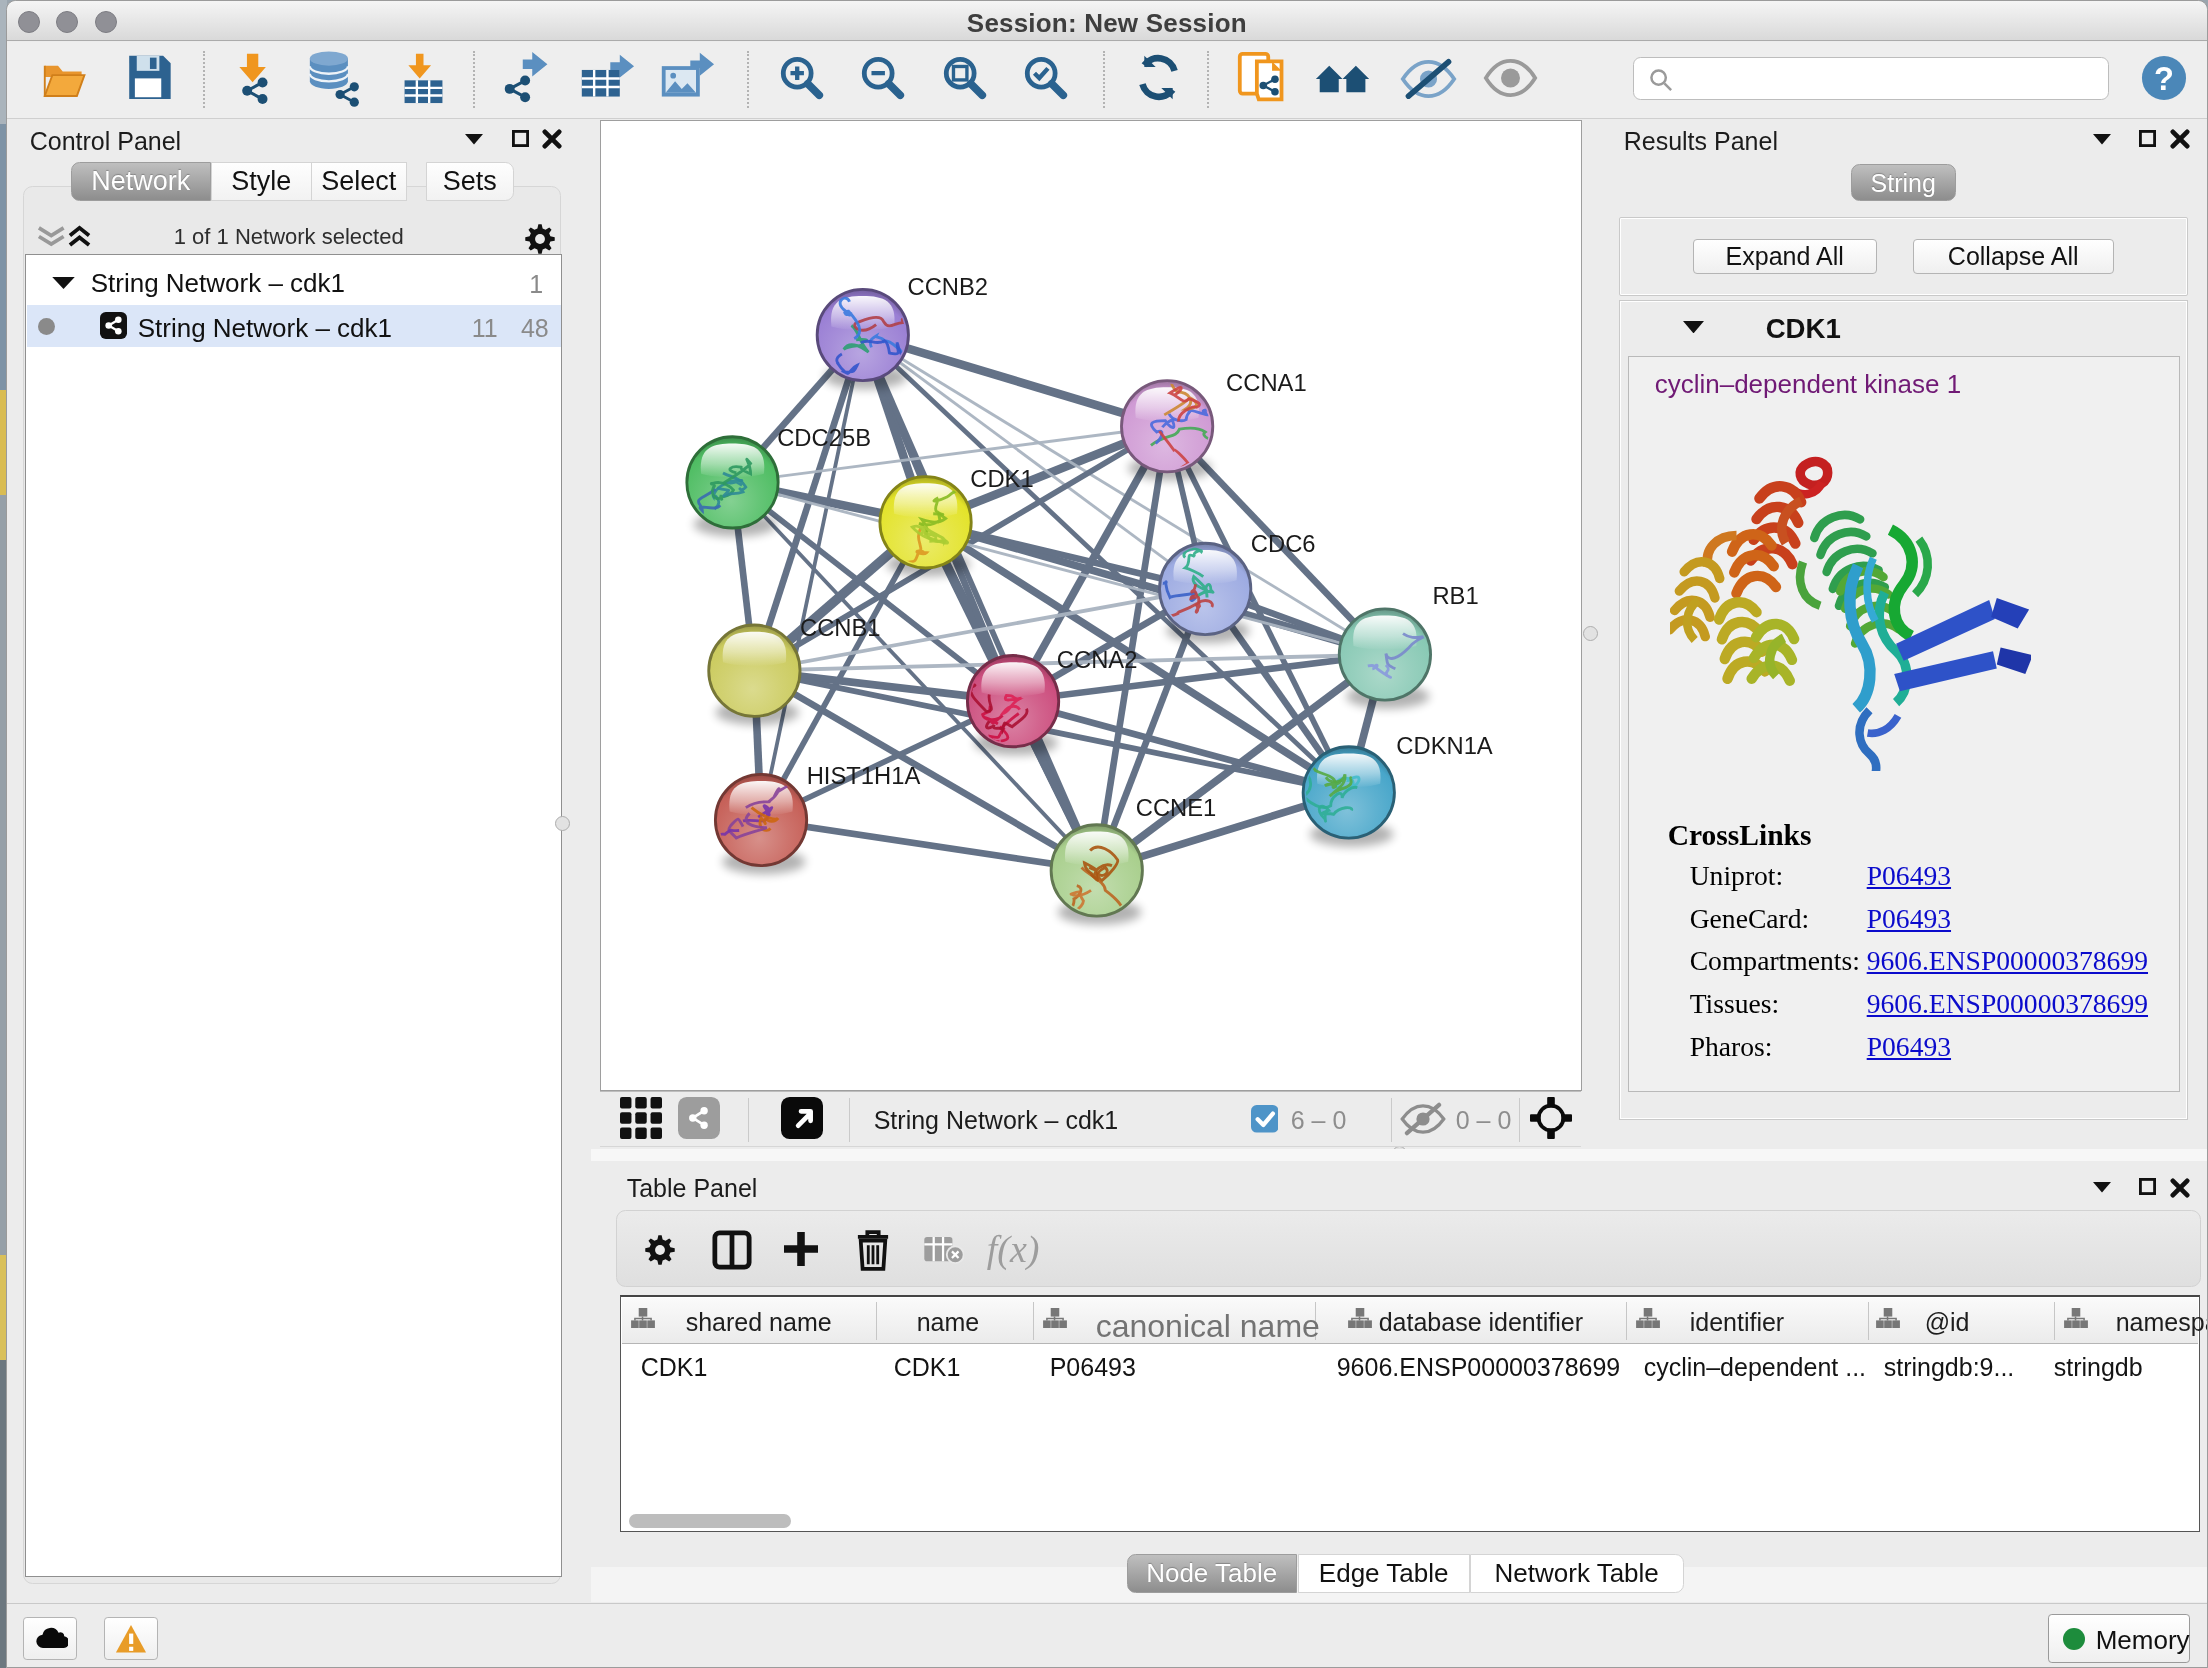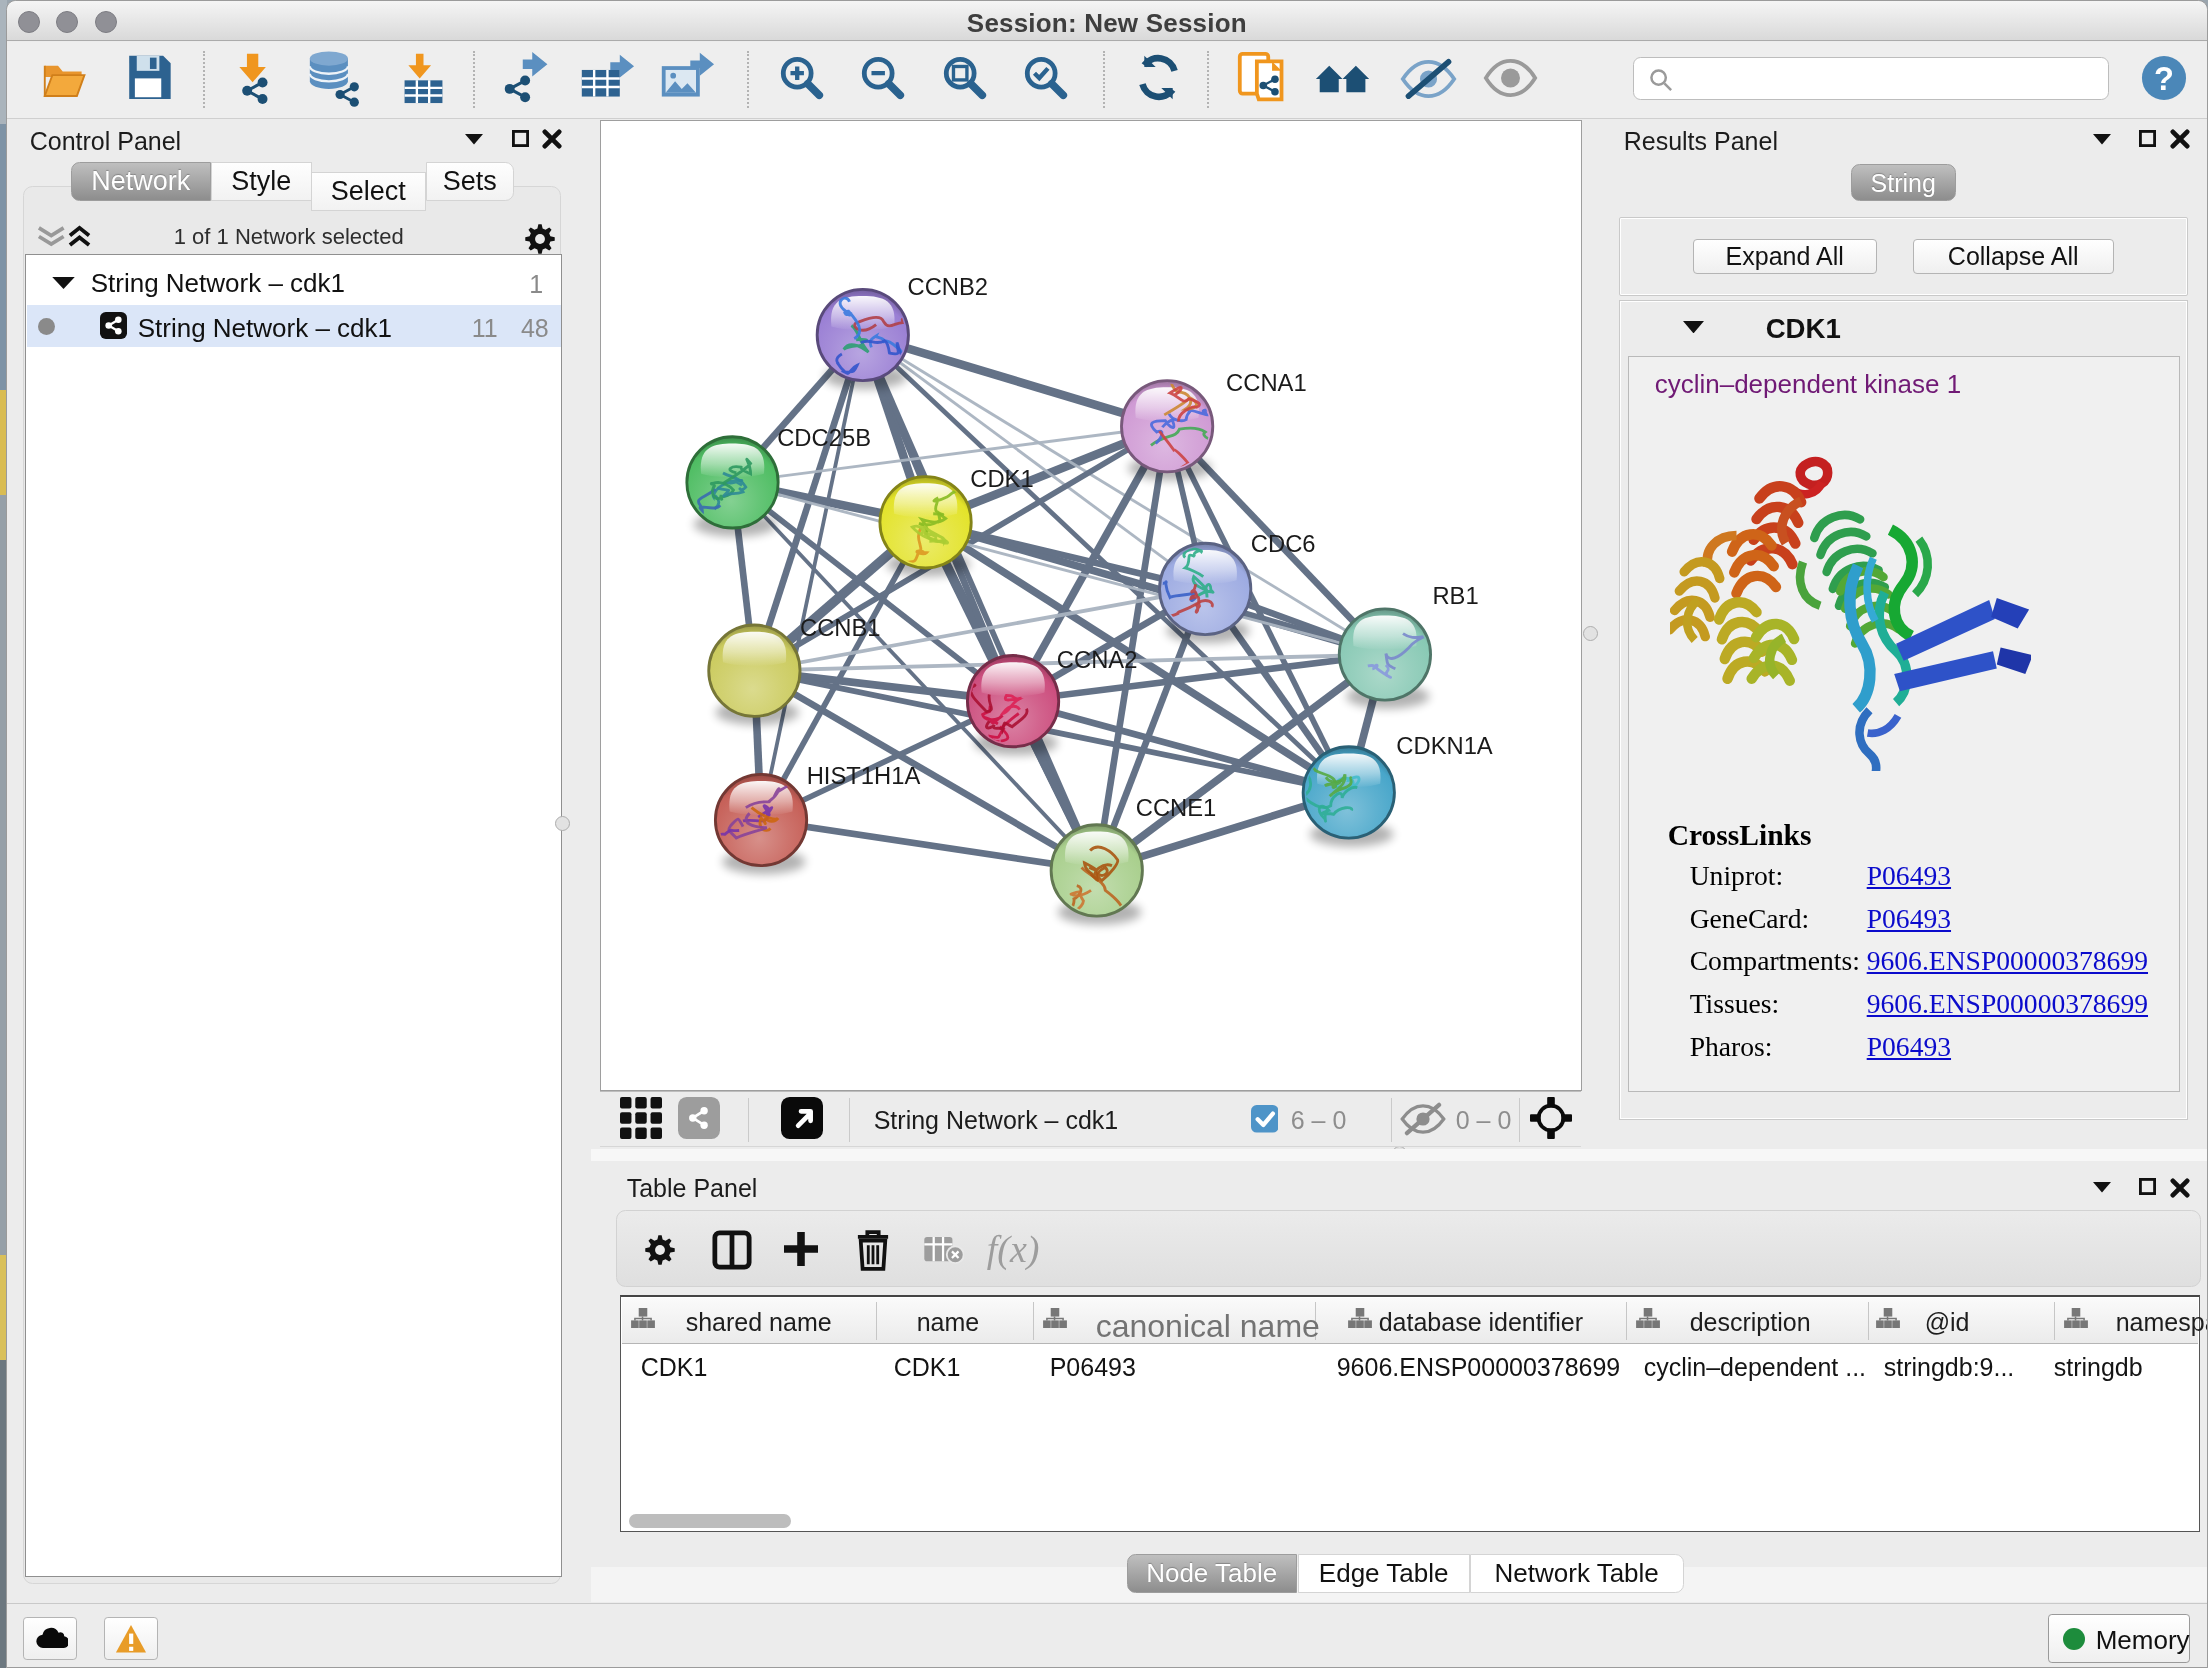--- a/index.html
+++ b/index.html
@@ -191,21 +191,21 @@
     </svg>
     <svg style="position:absolute;left:505px;top:129px" width="17" height="17" viewBox="0 0 18 18">
       <rect x="1.5" y="1.5" width="15" height="15" fill="none" stroke="#111" stroke-width="3"></rect>
     </svg>
     <svg style="position:absolute;left:535px;top:128px" width="20" height="20" viewBox="0 0 21 21">
       <path d="M3 3L18 18M18 3L3 18" stroke="#111" stroke-width="5" stroke-linecap="round"></path>
     </svg>
 <div class="abs" style="left:16px;top:185px;width:538px;height:1398px;background:#e9e9e9;border:1px solid #d6d6d6;border-radius:9.5px"></div>
 <div class="tab tabsel" style="left:64px;top:161px;width:140px;border-radius:8.6px 0 0 8.6px;">Network</div>
 <div class="tab" style="left:204px;top:161px;width:101px;">Style</div>
-<div class="tab" style="left:304px;top:161px;width:115px;margin-top:10px;">Select</div>
+<div class="tab" style="left:304px;top:161px;width:96px;">Select</div>
 <div class="tab" style="left:419px;top:161px;width:88px;border-radius:0 8.6px 8.6px 0;">Sets</div>
 <svg style="position:absolute;left:30px;top:225px" width="28.5" height="21" viewBox="0 0 30 22">
       <g fill="none" stroke="#999" stroke-width="4">
         <path d="M2 2l13 8L28 2"></path>
         <path d="M2 11l13 8 13-8"></path>
       </g>
     </svg>
     <svg style="position:absolute;left:61px;top:224px" width="23" height="22" viewBox="0 0 24 23">
       <g fill="none" stroke="#111" stroke-width="4">
         <path d="M2 21L12 13l10 8"></path>
@@ -717,21 +717,21 @@
     <div class="abs" style="left:1372px;top:1307px;font-size:25px;color:#1d1d1d">database identifier</div>
     <svg style="position:absolute;left:1629px;top:1307px" width="24" height="20" viewBox="0 0 25 21">
       <g fill="#777">
         <rect x="8" y="0" width="9" height="9"></rect>
         <rect x="0" y="13" width="8" height="8"></rect>
         <rect x="8.5" y="13" width="8" height="8"></rect>
         <rect x="17" y="13" width="8" height="8"></rect>
         <path d="M12 9v3M4 13v-2h17v2M12 10v3" stroke="#777" stroke-width="1.6" fill="none"></path>
       </g>
     </svg>
-    <div class="abs" style="left:1683px;top:1307px;font-size:25px;color:#1d1d1d">description</div>
+    <div class="abs" style="left:1683px;top:1307px;font-size:25px;color:#1d1d1d">identifier</div>
     <svg style="position:absolute;left:1869px;top:1307px" width="24" height="20" viewBox="0 0 25 21">
       <g fill="#777">
         <rect x="8" y="0" width="9" height="9"></rect>
         <rect x="0" y="13" width="8" height="8"></rect>
         <rect x="8.5" y="13" width="8" height="8"></rect>
         <rect x="17" y="13" width="8" height="8"></rect>
         <path d="M12 9v3M4 13v-2h17v2M12 10v3" stroke="#777" stroke-width="1.6" fill="none"></path>
       </g>
     </svg>
     <div class="abs" style="left:1918px;top:1307px;font-size:25px;color:#1d1d1d">@id</div>

